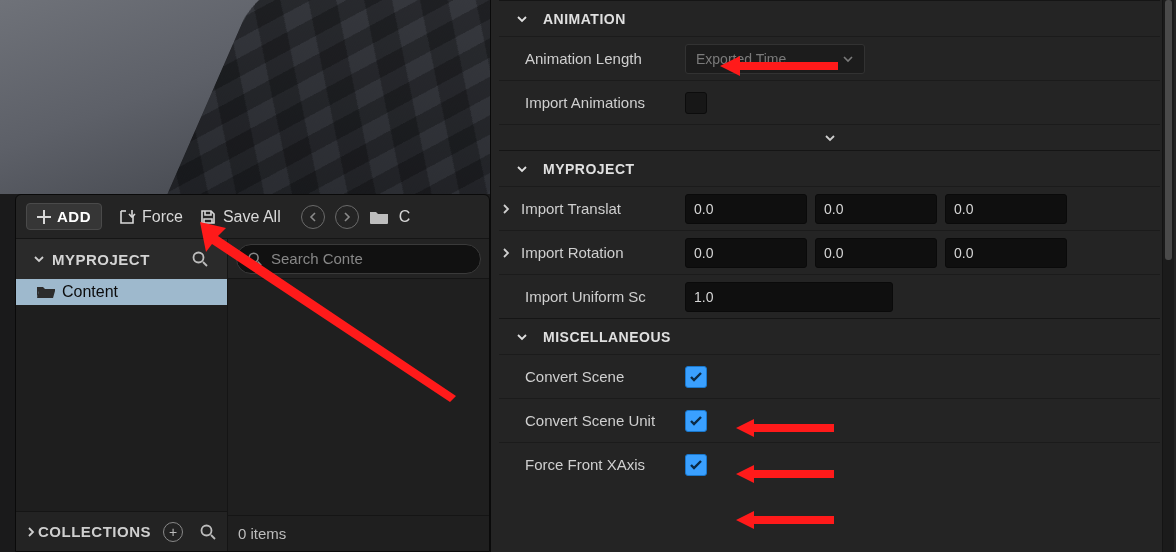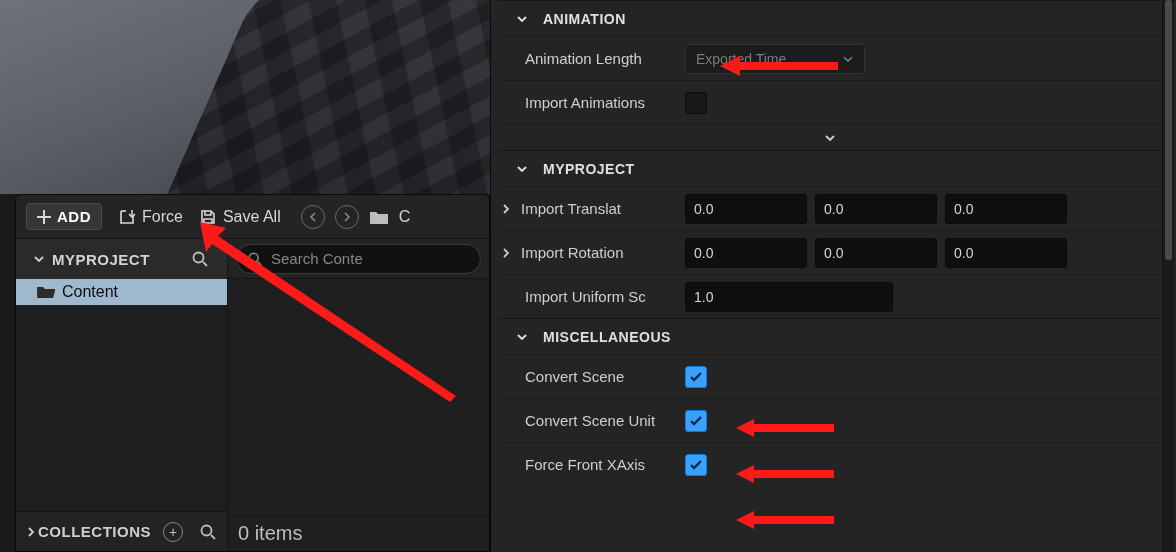--- a/index.html
+++ b/index.html
@@ -73,21 +73,21 @@
   }
   .search-box {
     flex: 1; height: 30px; background: #111; border: 1px solid #3a3a3a; border-radius: 15px;
     display: flex; align-items: center; gap: 8px; padding: 0 10px; color: #888;
   }
   .search-box input {
     flex: 1; background: transparent; border: none; outline: none; color: #a3a3a3; font-size: 15px;
   }
   .search-box input::placeholder { color: #878787; }
   .cb-grid { flex: 1; }
-  .cb-status { height: 36px; display: flex; align-items: center; padding: 0 10px; color: #bdbdbd; font-size: 20px; border-top: 1px solid #151515; }
+  .cb-status { height: 36px; display: flex; align-items: center; padding: 0 10px; color: #bdbdbd; font-size: 15px; border-top: 1px solid #151515; }
   
   .right-pane {
     position: absolute; left: 490px; top: 0; width: 686px; height: 552px;
     background: #242424; border-left: 1px solid #0a0a0a;
   }
   .scrollbar {
     position: absolute; right: 2px; top: 0; width: 12px; height: 552px; background: #1b1b1b; border-left:1px solid #141414;
   }
   .scrollbar .thumb { position: absolute; left: 2px; right: 2px; top: 0; height: 260px; background: #4a4a4a; border-radius: 3px; }
   .panel { position: absolute; left: 8px; top: 0; right: 16px; }

